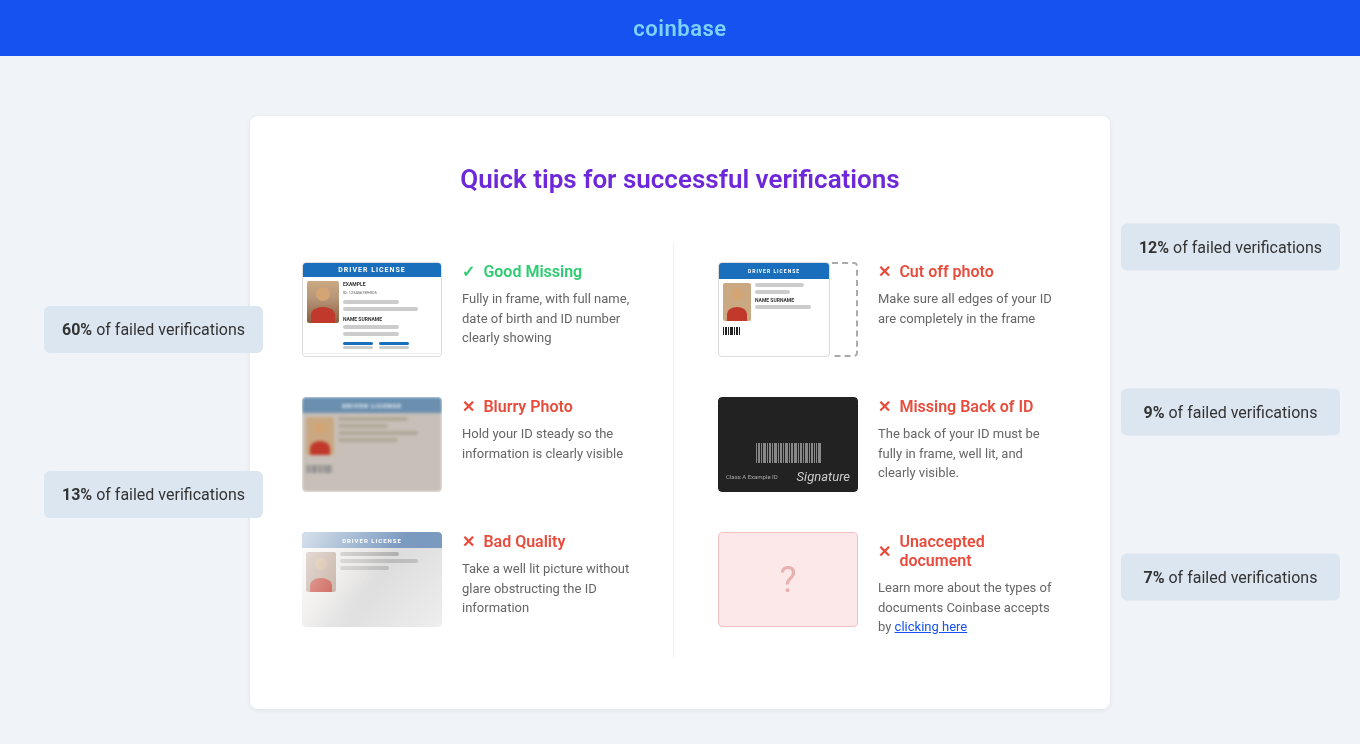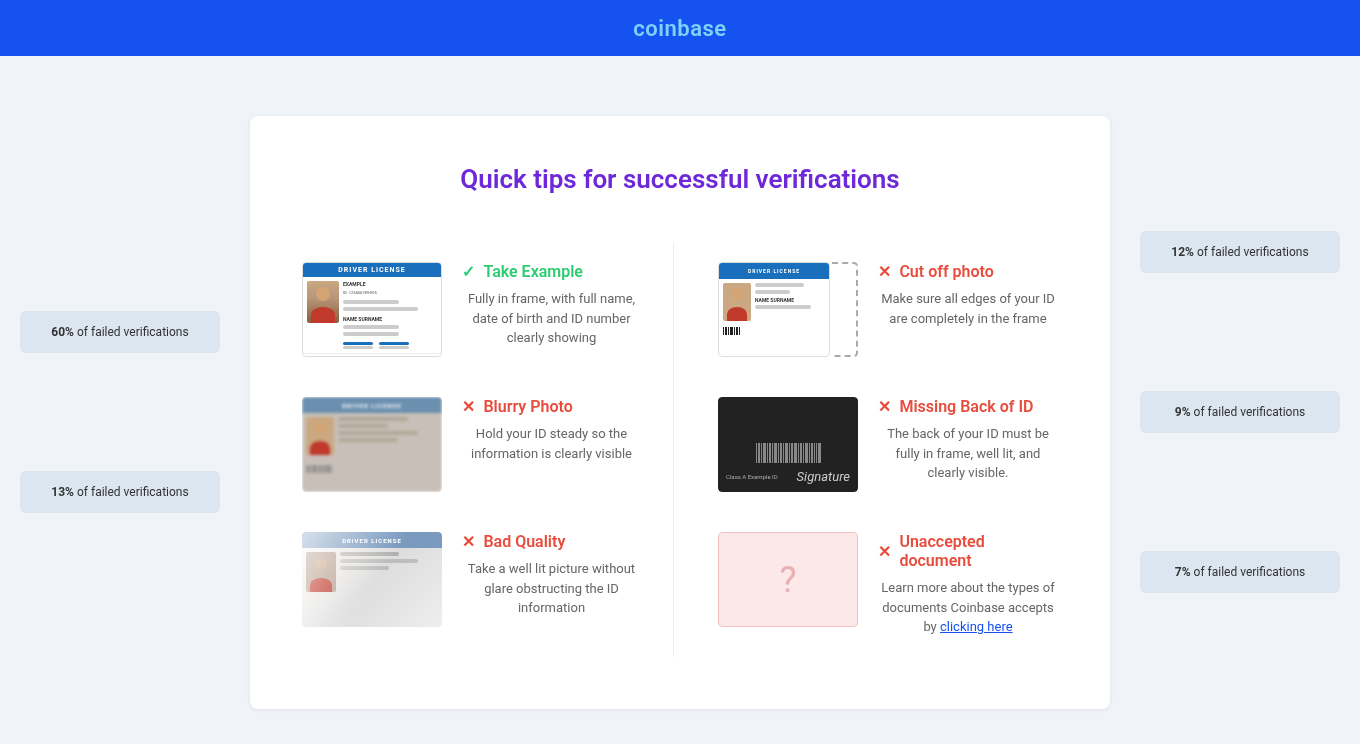--- a/index.html
+++ b/index.html
@@ -49,25 +49,26 @@
       gap: 118px;
       position: absolute;
       right: 20px;
       top: 50%;
       transform: translateY(-50%);
     }
     .side-badge {
       background: #dce6f0;
       border-radius: 6px;
       padding: 14px 18px;
-      font-size: 12px;
+      font-size: 16px;
       color: #333;
       white-space: nowrap;
       min-width: 200px;
       text-align: center;
+      margin-left: 24px;
     }
     .side-badge strong {
       font-weight: 700;
     }
 
     
     .main-card {
       background: white;
       border-radius: 8px;
       padding: 48px 52px 52px 52px;
@@ -134,21 +135,20 @@
     .x-icon {
       color: #e74c3c;
       font-size: 16px;
       font-weight: bold;
     }
 
     .tip-desc {
       font-size: 13px;
       color: #666;
       line-height: 1.5;
-      text-align: center;
     }
 
     .tip-desc a {
       color: #1652f0;
       text-decoration: underline;
     }
 
     
     .id-card-good {
       width: 100%;
@@ -356,21 +356,21 @@
                 
                 
                 
                 
               </div>
             </div>
           </div>
           <div class="tip-content">
             <div class="tip-title">
               <span class="check-icon">✓</span>
-              <span class="tip-title-text good">Take Example</span>
+              <span class="tip-title-text good">Good Missing</span>
             </div>
             <p class="tip-desc">Fully in frame, with full name, date of birth and ID number clearly showing</p>
           </div>
         </div>
 
         <div class="tip-row">
           <div class="tip-image">
             <div style="width:100%;height:100%;position:relative;border-radius:4px;overflow:hidden;background:#c8c0b8;filter:blur(1.5px);">
               <div style="background:#6a8faf;height:16px;display:flex;align-items:center;justify-content:center;">
                 <span style="font-size:6px;color:white;letter-spacing:1px;font-weight:bold;">DRIVER LICENSE</span>

